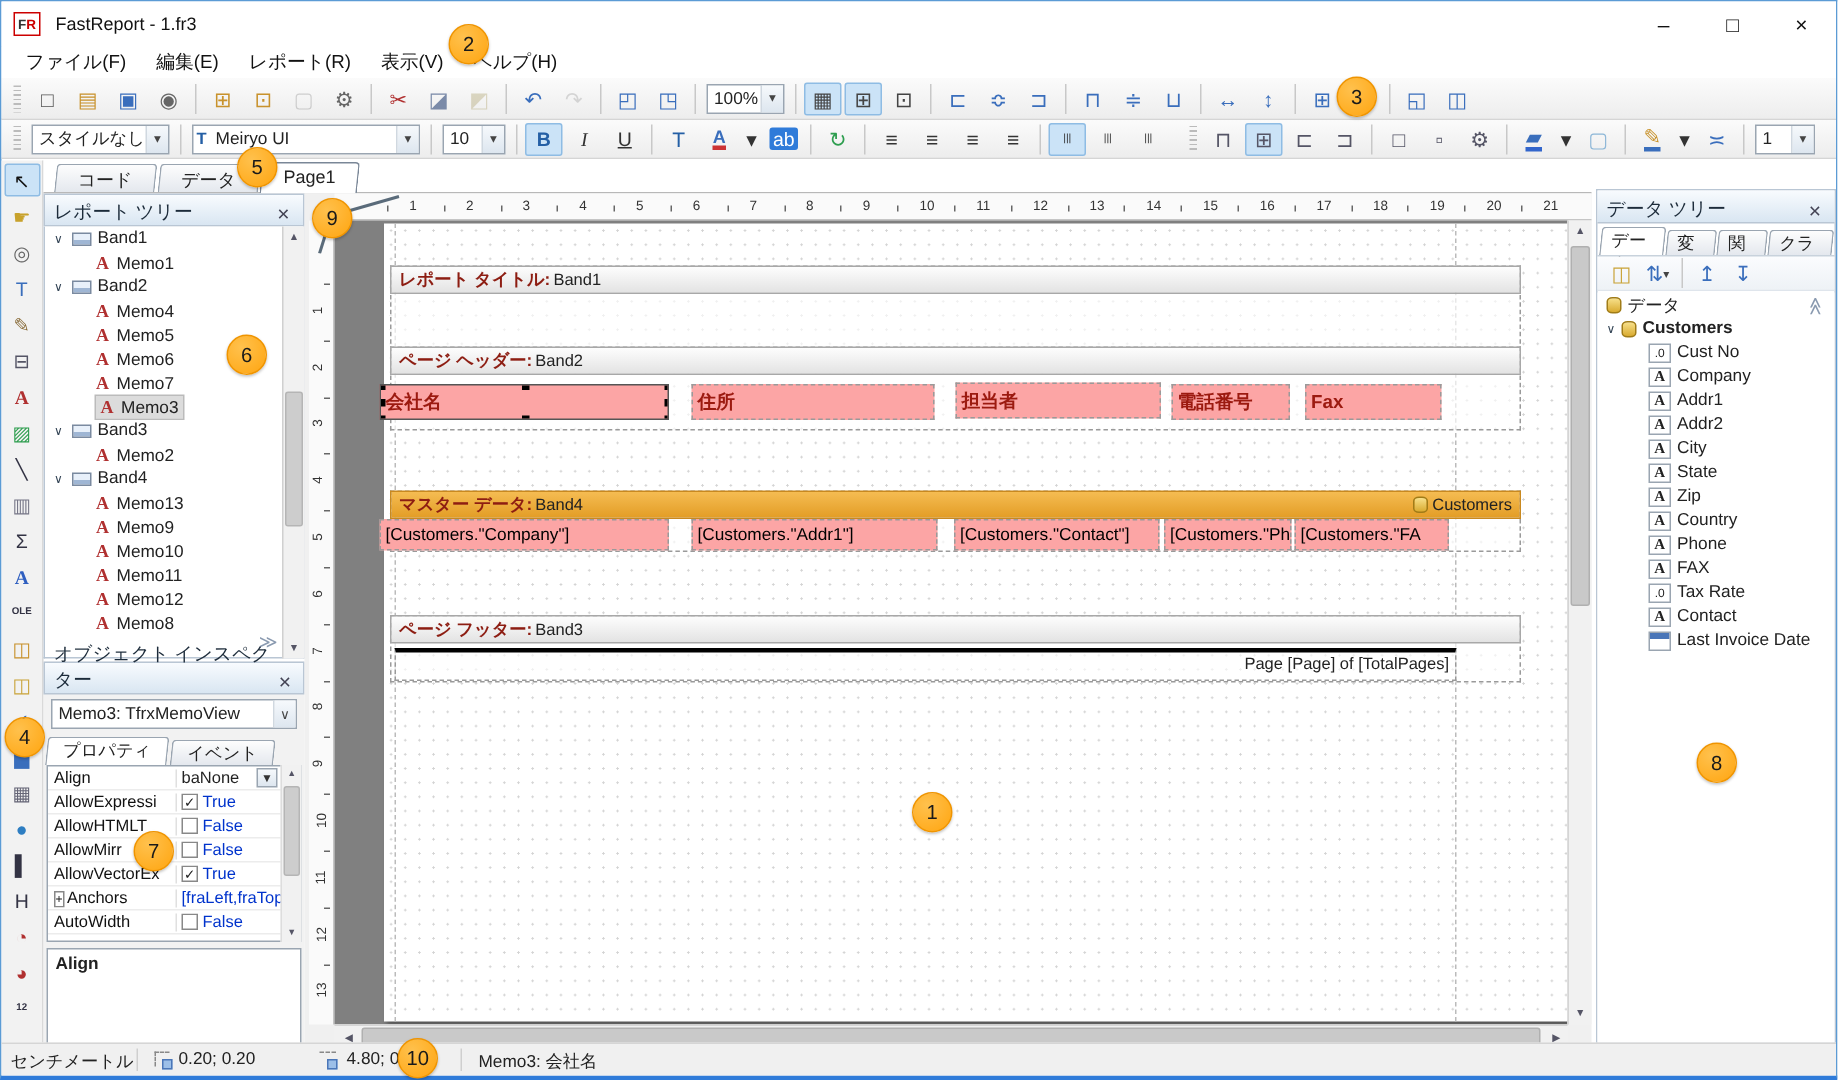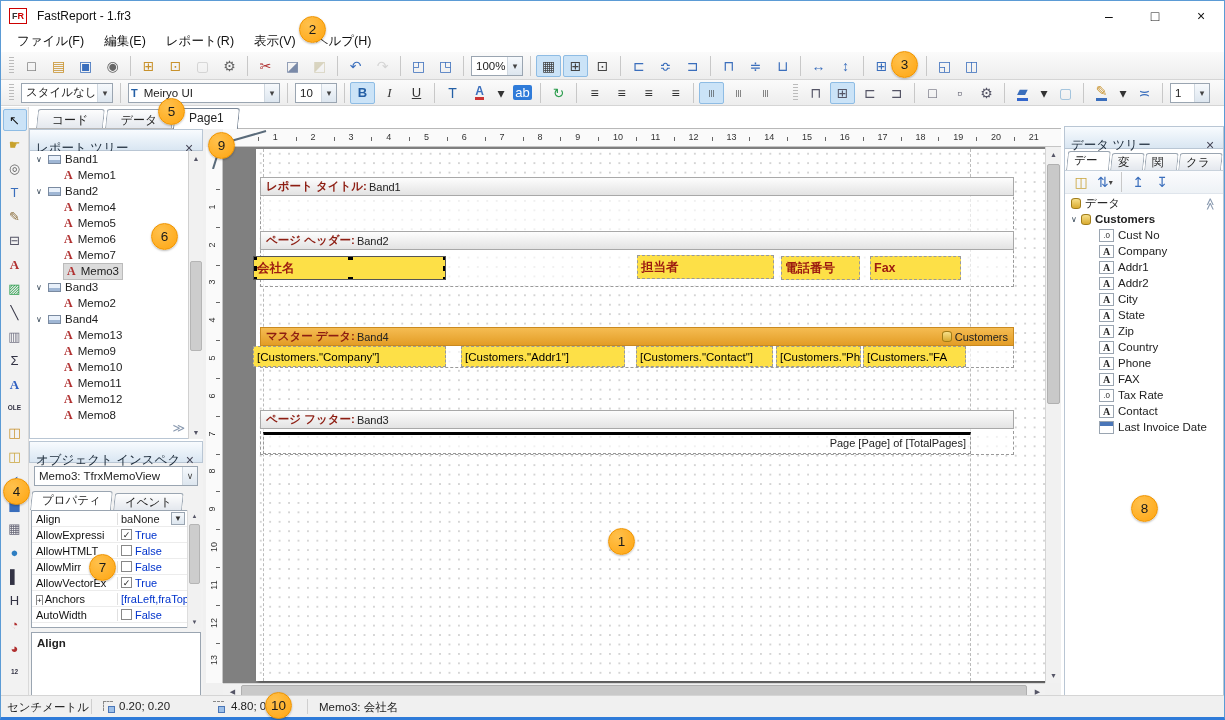--- a/index.html
+++ b/index.html
@@ -40,21 +40,21 @@
 .lt.pressed{background:#cbe3f7;border-color:#8ebce4}
 .lt span{font-size:13px;line-height:1}
 .lt .tiny{font-size:6.5px;font-weight:bold}
 
 .tabbar{position:absolute;left:28px;top:106px;width:1032px;height:22px;border-bottom:1px solid #b8b8b8;background:#fff;display:flex;align-items:flex-end;padding-left:8px}
 .ptab{height:19px;padding:2px 14px;margin-right:2px;border:1px solid #9aa5b1;border-bottom:none;border-radius:3px 3px 0 0;background:linear-gradient(#fdfdfd,#e4e8ee);font-size:12px;transform:skewX(-6deg)}
 .ptab i{display:inline-block;transform:skewX(6deg);font-style:normal}
 .ptab.active{background:#fff;height:21px;border-color:#7a8797;position:relative;top:1px}
 
 .panel{position:absolute;background:#f2f2f2}
-.phead{height:22px;background:linear-gradient(#f8fbfe,#d9e6f2);border:1px solid #b9c6d4;display:flex;align-items:flex-start;padding:10px 6px;font-size:12.5px;color:#1c2b3a}
+.phead{height:22px;background:linear-gradient(#f8fbfe,#d9e6f2);border:1px solid #b9c6d4;display:flex;align-items:flex-end;padding:0 6px;font-size:12.5px;color:#1c2b3a}
 .pclose{margin-left:auto;font-size:14px;color:#445;width:14px;text-align:center}
 .rt{left:28px;top:128px;width:174px;height:310px}
 .ptree{position:absolute;left:0;top:22px;right:0;bottom:0;background:#fff;border:1px solid #b9c6d4;border-top:none;overflow:hidden}
 .trow{height:16px;display:flex;align-items:center;font-size:11.5px;white-space:nowrap}
 .trow .chev{width:10px;font-size:8px;color:#345;margin-left:6px}
 .bandico{width:13px;height:9px;border:1px solid #7a8aa0;background:linear-gradient(#e8f0fa 0 4px,#9fb6d4 4px);margin:0 4px 0 2px}
 .memoA{font-family:"Liberation Serif",serif;font-weight:bold;color:#b03030;font-size:12px;margin:0 5px 0 0}
 .mind{width:34px}
 .msel{background:#dcdcdc;outline:1px solid #bbb;padding:0 3px}
 .vsb{position:absolute;right:0;top:22px;width:15px;bottom:0;background:#f1f1f1;border-left:1px solid #d0d0d0}
@@ -88,21 +88,21 @@
 .canvas-area{position:absolute;left:20px;top:18px;right:16px;bottom:16px;background:#808080;overflow:hidden}
 .page{position:absolute;left:33px;top:2px;width:790px;height:532px;background:#fff;background-image:radial-gradient(#d4d4d4 0.7px,transparent 0.8px);background-size:9.45px 9.45px;box-shadow:2px 2px 3px rgba(0,0,0,.35)}
 .pmargin{position:absolute;left:40px;top:2px;width:708px;height:532px;border-left:1px dashed #bbb;border-right:1px dashed #bbb}
 .bzone{position:absolute;left:37px;width:754px;border:1px dashed #9a9a9a;background:rgba(255,255,255,.65)}
 .bhead{position:absolute;left:37px;width:754px;height:19px;background:linear-gradient(#fdfdfd,#e3e3e3);border:1px solid #a8a8a8;display:flex;align-items:center;padding:0 5px;font-size:11px}
 .bhead .bl{color:#8d1d12;font-weight:bold;font-size:11.5px}
 .bhead .bn{color:#222;margin-left:2px}
 .bhead.gold{background:linear-gradient(#f5bc52,#e39d26);border-color:#c9891f}
 .ds-chip{margin-left:auto;display:flex;align-items:center;font-size:11px;color:#222}
 .dbico{width:10px;height:11px;background:linear-gradient(#f7e08a,#d9ab30);border:1px solid #a07c18;border-radius:4px/3px;margin-right:3px}
-.memo{position:absolute;border:1px dashed #9a9a9a;background:#fde047;display:flex;align-items:center;padding-left:3px;font-size:12px;overflow:hidden;white-space:nowrap}
+.memo{position:absolute;border:1px dashed #9a9a9a;background:#fca5a5;display:flex;align-items:center;padding-left:3px;font-size:12px;overflow:hidden;white-space:nowrap}
 .hfield{color:#9c1a10;font-weight:bold;font-size:12.5px}
 .dfield{font-size:11.5px;color:#000}
 .memo.sel{border:1px solid #555}
 .hd{position:absolute;width:5px;height:5px;background:#000}
 .titlebar-memo{position:absolute;background:#848484;color:#fff;font-weight:bold;font-size:13.5px;display:flex;align-items:center;justify-content:center;border:1px solid #6e6e6e}
 .fmemo{position:absolute;border:1px dashed #9a9a9a;border-top:3px solid #000;font-size:11px;text-align:right;padding:2px 4px 0 0;background:transparent}
 .cv-vsb{position:absolute;right:0;top:18px;width:16px;bottom:16px;background:#f1f1f1;border-left:1px solid #d5d5d5}
 .cv-hsb{position:absolute;left:20px;right:16px;bottom:0;height:16px;background:#f1f1f1;border-top:1px solid #d5d5d5}
 .sbarr{position:absolute;display:flex;align-items:center;justify-content:center;font-size:7px;color:#556;width:15px;height:15px}
 .sbthumb{position:absolute;background:#c9c9c9;border:1px solid #b0b0b0;border-radius:2px}
@@ -730,20 +730,23 @@
           <span>会社名</span>
           <i class="hd" style="left:calc(0% - 2px);top:calc(0% - 2px)"></i>
           <i class="hd" style="left:calc(50% - 2px);top:calc(0% - 2px)"></i>
           <i class="hd" style="left:calc(100% - 2px);top:calc(0% - 2px)"></i>
           <i class="hd" style="left:calc(0% - 2px);top:calc(50% - 2px)"></i>
           <i class="hd" style="left:calc(100% - 2px);top:calc(50% - 2px)"></i>
           <i class="hd" style="left:calc(0% - 2px);top:calc(100% - 2px)"></i>
           <i class="hd" style="left:calc(50% - 2px);top:calc(100% - 2px)"></i>
           <i class="hd" style="left:calc(100% - 2px);top:calc(100% - 2px)"></i>
         </div>
+        <div class="memo hfield" style="left:238px;top:109px;width:162px;height:24px">
+          <span>住所</span>
+        </div>
         <div class="memo hfield" style="left:414px;top:108px;width:137px;height:24px">
           <span>担当者</span>
         </div>
         <div class="memo hfield" style="left:558px;top:109px;width:79px;height:24px">
           <span>電話番号</span>
         </div>
         <div class="memo hfield" style="left:647px;top:109px;width:91px;height:24px">
           <span>Fax</span>
         </div>
         <div class="memo dfield" style="left:30px;top:199px;width:193px;height:21px">

